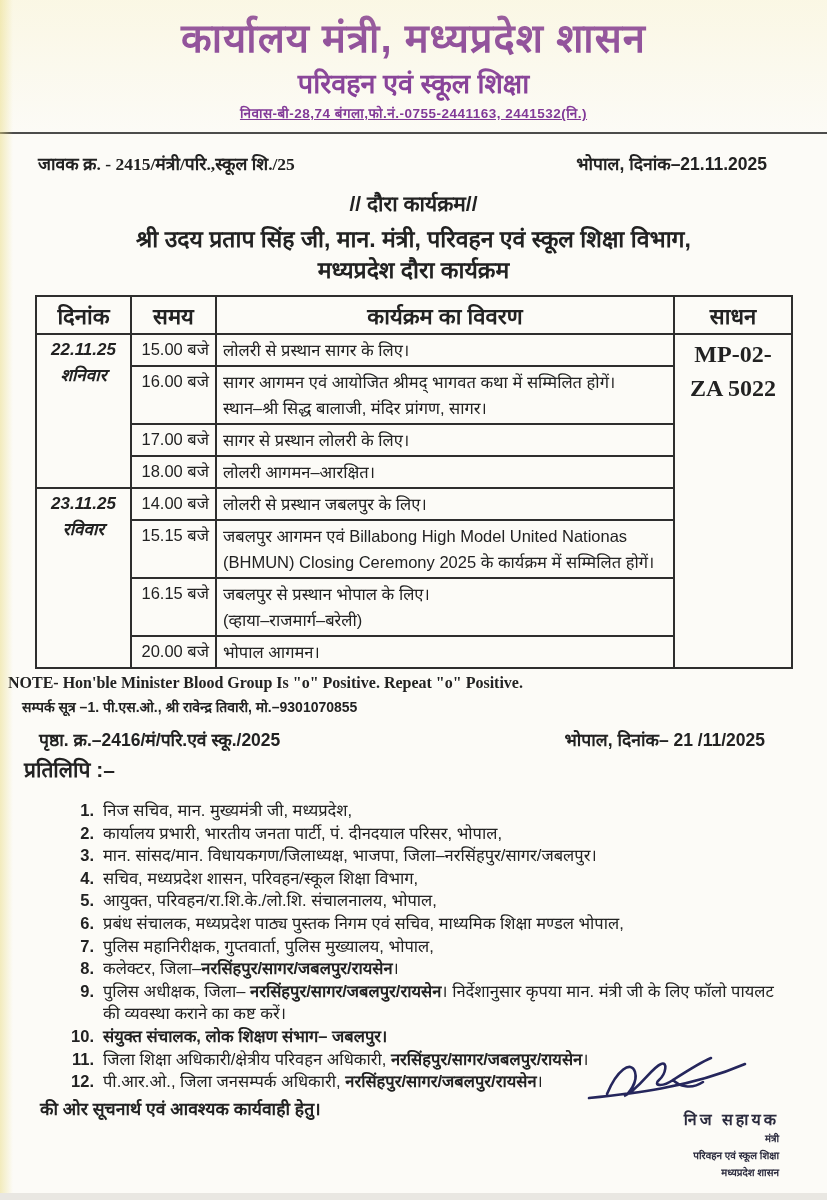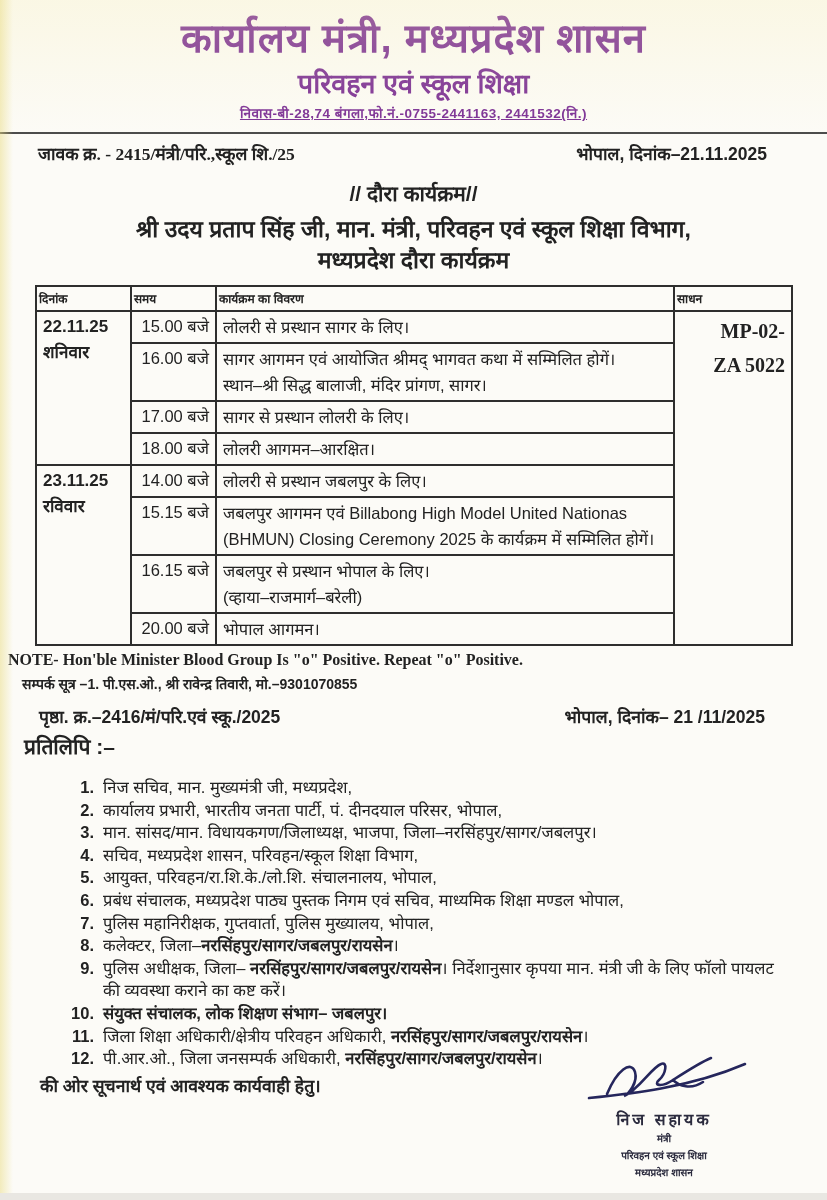--- a/index.html
+++ b/index.html
@@ -14,53 +14,53 @@
     background:linear-gradient(to bottom,rgba(246,237,180,.28),rgba(246,237,180,0));pointer-events:none;}
   .edge-bottom{position:absolute;left:0;bottom:0;width:100%;height:7px;background:#e9e7e2;}
 
   .letterhead{text-align:center;padding-top:14px;}
   .office-title{color:#7b2f96;font-weight:bold;font-size:40px;line-height:48px;letter-spacing:1px;}
   .dept-subtitle{color:#7b2f96;font-weight:bold;font-size:27px;line-height:36px;margin-top:4px;}
   .address-line{color:#7b2f96;font-weight:bold;font-size:13.5px;line-height:20px;margin-top:2px;
     text-decoration:underline;letter-spacing:.5px;}
   .header-rule{border:none;border-top:2.5px solid #4a4a4a;margin:8px 0 0 0;}
 
-  .meta-row{display:flex;justify-content:space-between;margin:7px 60px 0 38px;
+  .meta-row{display:flex;justify-content:space-between;margin:17px 60px 0 38px;
     font-size:17.5px;font-weight:600;gap:8px;}
   .meta-row .serifish{font-family:"Liberation Serif",serif;}
 
   .doc-title{text-align:center;font-size:21px;font-weight:bold;margin-top:14px;}
   .subject{text-align:center;font-size:23px;font-weight:bold;line-height:31px;margin-top:7px;}
 
   table.sched{border-collapse:collapse;table-layout:fixed;width:756px;margin:9px 0 0 35px;
     font-size:16.5px;}
   table.sched th,table.sched td{border:2px solid #2e2e2e;padding:2px 6px;vertical-align:top;}
-  table.sched th{font-size:12px;font-weight:bold;text-align:left;padding:3px 2px;}
-  td.c-date{font-weight:bold;font-size:17px;line-height:26px;padding-top:4px;}
+  table.sched th{font-size:22px;font-weight:bold;text-align:center;padding:3px 2px;}
+  td.c-date{text-align:center;font-weight:bold;font-size:17px;line-height:26px;padding-top:4px;font-style:italic;}
   td.c-time{text-align:right;white-space:nowrap;line-height:25px;padding-top:3px;}
   td.c-det{line-height:26px;padding:3px 8px;}
-  td.c-veh{text-align:right;font-family:"Liberation Serif",serif;font-weight:bold;
-    font-size:20px;line-height:34px;padding-top:6px;margin-left:8px;}
+  td.c-veh{text-align:center;font-family:"Liberation Serif",serif;font-weight:bold;
+    font-size:24px;line-height:34px;padding-top:6px;margin-left:8px;}
 
   .note-line{margin:5px 0 0 8px;font-family:"Liberation Serif",serif;font-weight:bold;font-size:16px;}
   .contacts{margin:3px 0 0 22px;font-size:14px;font-weight:600;line-height:24px;}
   .contacts .l2{margin-left:96px;}
 
   .ref-row{display:flex;justify-content:space-between;margin:8px 62px 0 39px;
     font-size:17.5px;font-weight:bold;}
   .copy-label{margin:4px 0 16px 24px;font-size:21px;font-weight:bold;}
 
   .copy-list{margin:3px 40px 0 62px;}
   .copy-item{display:flex;font-size:16.5px;line-height:22.6px;}
   .copy-item .num{width:32px;flex:0 0 32px;text-align:right;padding-right:9px;font-weight:bold;}
   .copy-item .txt{flex:1;}
   .copy-item .b{font-weight:bold;}
   .closing-line{margin:3px 0 0 40px;font-size:17.5px;font-weight:bold;}
 
-  .sig-block{position:absolute;right:48px;top:1050px;width:230px;text-align:center;color:#2b2b3e;}
+  .sig-block{position:absolute;right:48px;top:1050px;width:230px;text-align:right;color:#2b2b3e;}
   .sig-block svg{display:block;margin:0 auto;}
   .sig-l1{font-weight:bold;font-size:16px;letter-spacing:3px;}
   .sig-l2,.sig-l3,.sig-l4{font-weight:bold;font-size:10px;line-height:17px;}
 
   .footer-path{position:absolute;left:0;bottom:13px;width:100%;text-align:center;
     font-size:8.5px;color:#6b675f;letter-spacing:.2px;}
 </style>
 </head>
 <body>
 

